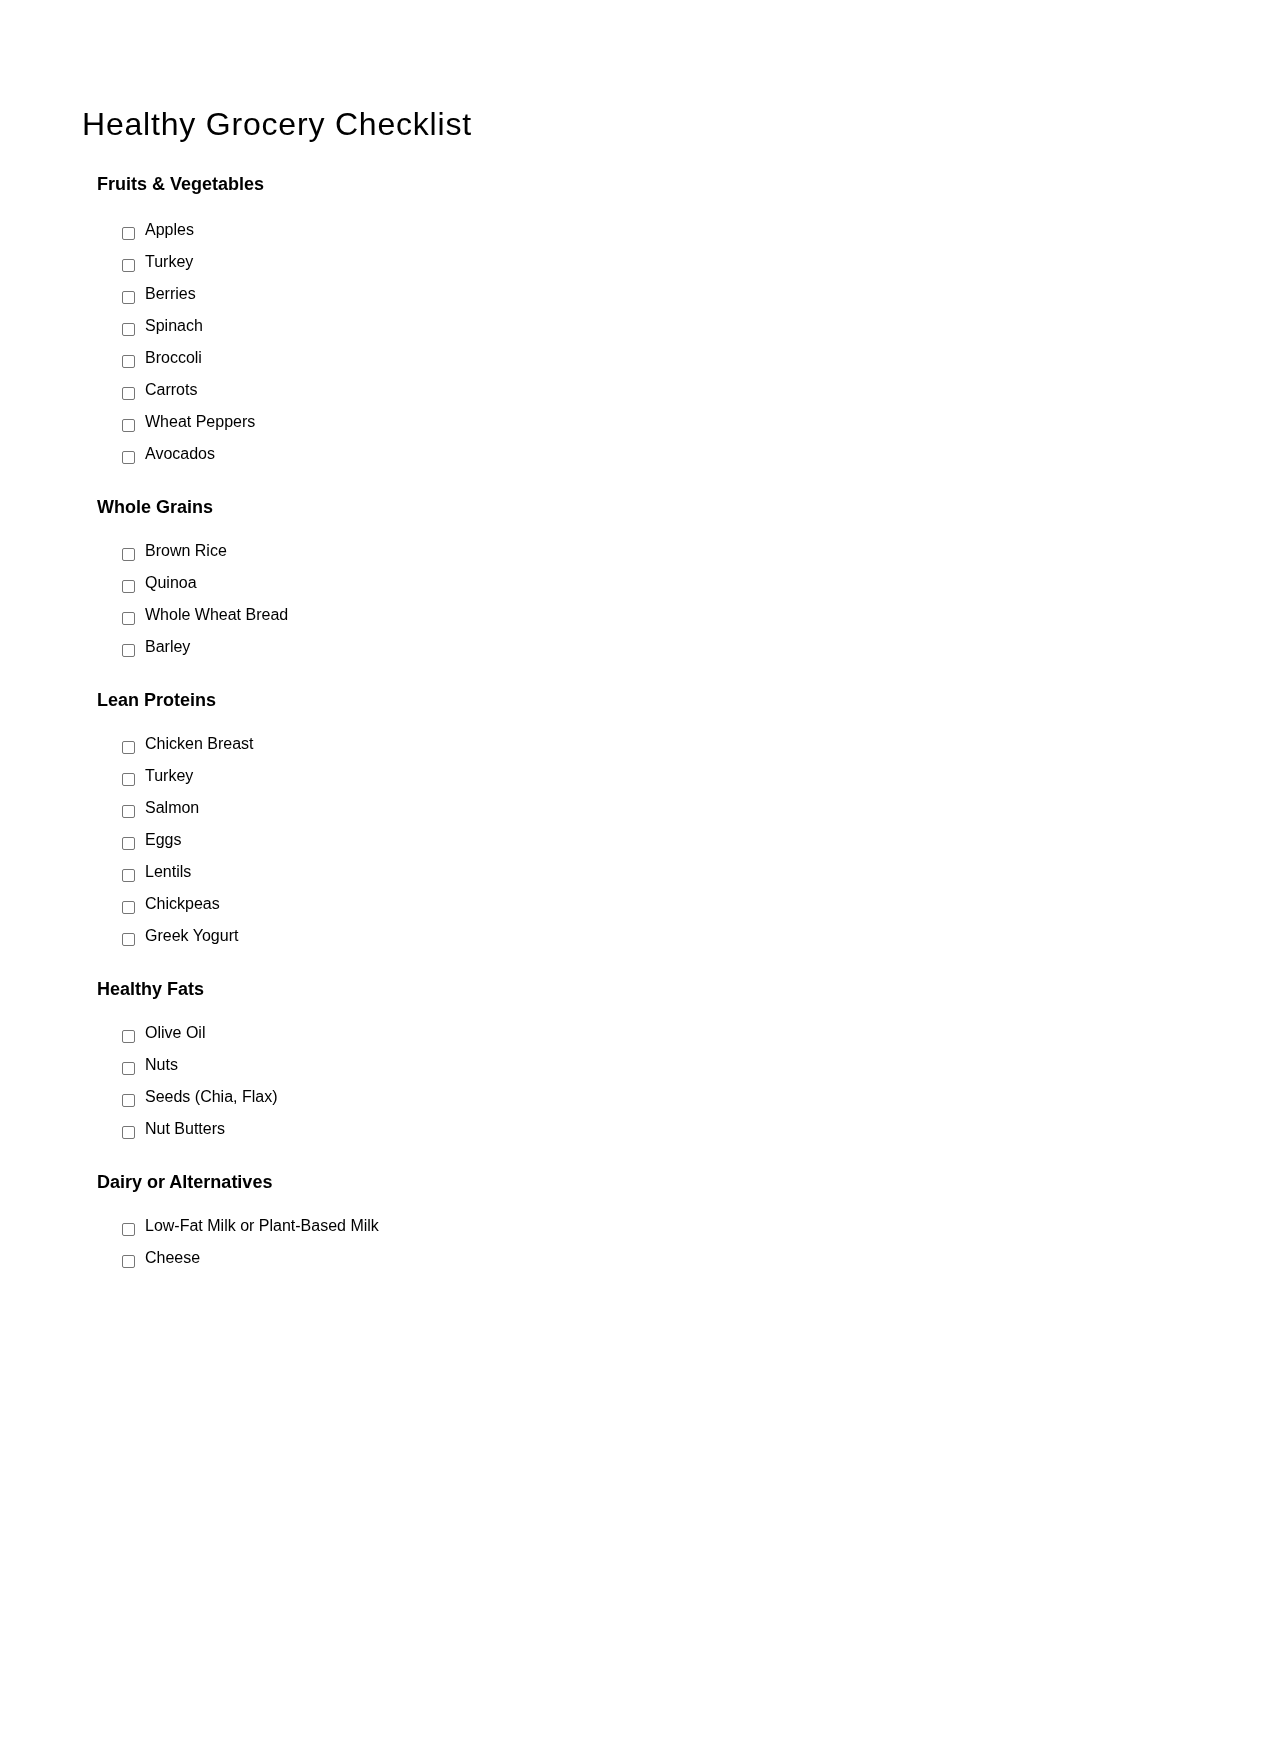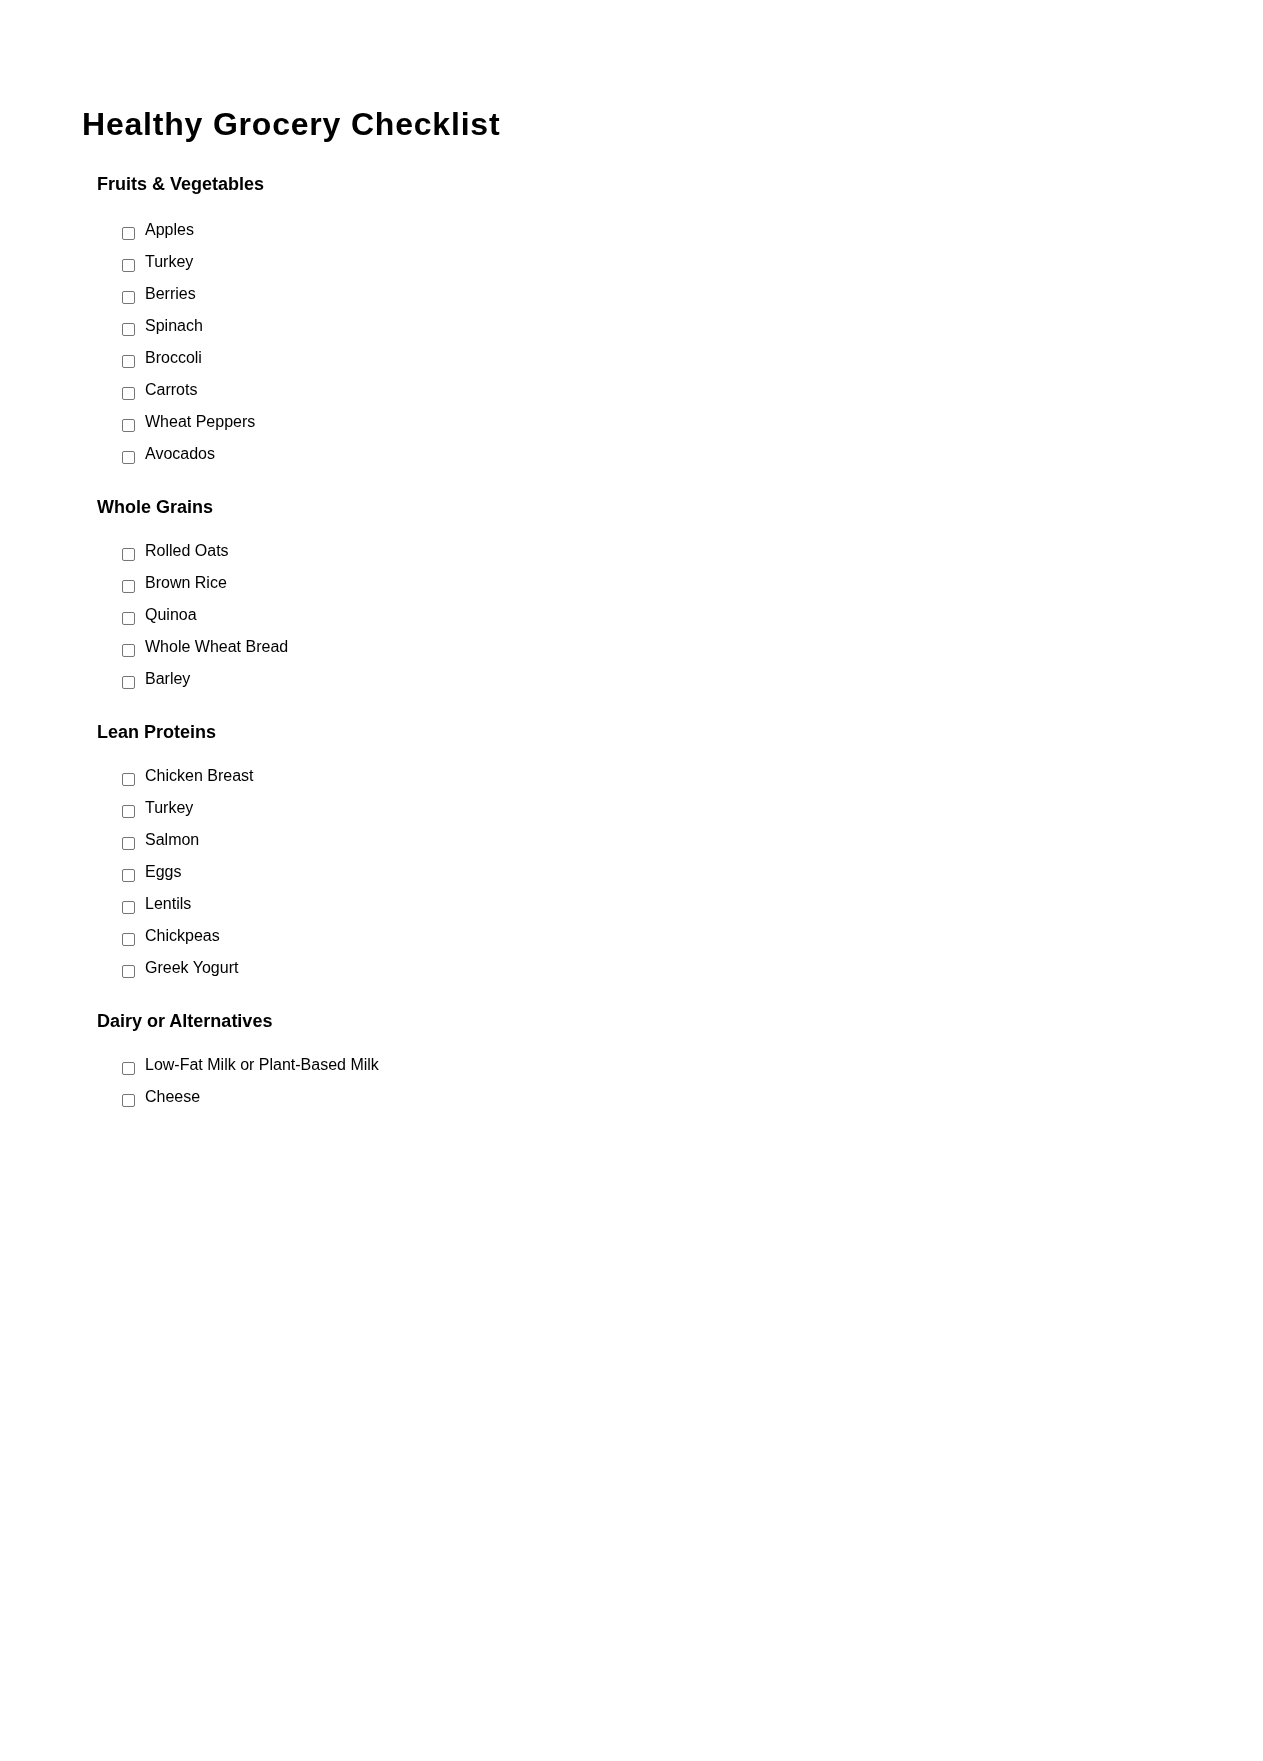--- a/index.html
+++ b/index.html
@@ -19,21 +19,21 @@
       position: absolute;
       left: 82px;
       top: 104px;
       right: 0;
     }
     h1.page-title {
       margin: 0;
       font-size: 32px;
       line-height: 40px;
       height: 40px;
-      font-weight: bold;
+      font-weight: normal;
       letter-spacing: 0.8px;
       white-space: nowrap;
     }
     .section {
       margin: 15px;
       padding: 0;
     }
     .section-first { margin-top: 28px; }
     .section-rest { margin-top: 31.5px; }
     h2.section-title {
@@ -115,24 +115,20 @@
           <span class="item-label">Avocados</span>
         </li>
     </ul>
   </section>
 
   <section class="section section-rest">
     <h2 class="section-title">Whole Grains</h2>
     <ul class="item-list">
       <li class="item">
           <input type="checkbox" class="checkbox" style="appearance: none;">
-          <span class="item-label">Rolled Oats</span>
-        </li>
-      <li class="item">
-          <input type="checkbox" class="checkbox" style="appearance: none;">
           <span class="item-label">Brown Rice</span>
         </li>
       <li class="item">
           <input type="checkbox" class="checkbox" style="appearance: none;">
           <span class="item-label">Quinoa</span>
         </li>
       <li class="item">
           <input type="checkbox" class="checkbox" style="appearance: none;">
           <span class="item-label">Whole Wheat Bread</span>
         </li>
@@ -170,20 +166,41 @@
           <input type="checkbox" class="checkbox" style="appearance: none;">
           <span class="item-label">Chickpeas</span>
         </li>
       <li class="item">
           <input type="checkbox" class="checkbox" style="appearance: none;">
           <span class="item-label">Greek Yogurt</span>
         </li>
     </ul>
   </section>
 
+  <section class="section section-rest">
+    <h2 class="section-title">Healthy Fats</h2>
+    <ul class="item-list">
+      <li class="item">
+          <input type="checkbox" class="checkbox" style="appearance: none;">
+          <span class="item-label">Olive Oil</span>
+        </li>
+      <li class="item">
+          <input type="checkbox" class="checkbox" style="appearance: none;">
+          <span class="item-label">Nuts</span>
+        </li>
+      <li class="item">
+          <input type="checkbox" class="checkbox" style="appearance: none;">
+          <span class="item-label">Seeds (Chia, Flax)</span>
+        </li>
+      <li class="item">
+          <input type="checkbox" class="checkbox" style="appearance: none;">
+          <span class="item-label">Nut Butters</span>
+        </li>
+    </ul>
+  </section>
 
   <section class="section section-rest">
     <h2 class="section-title">Dairy or Alternatives</h2>
     <ul class="item-list">
       <li class="item">
           <input type="checkbox" class="checkbox" style="appearance: none;">
           <span class="item-label">Low-Fat Milk or Plant-Based Milk</span>
         </li>
       <li class="item">
           <input type="checkbox" class="checkbox" style="appearance: none;">

